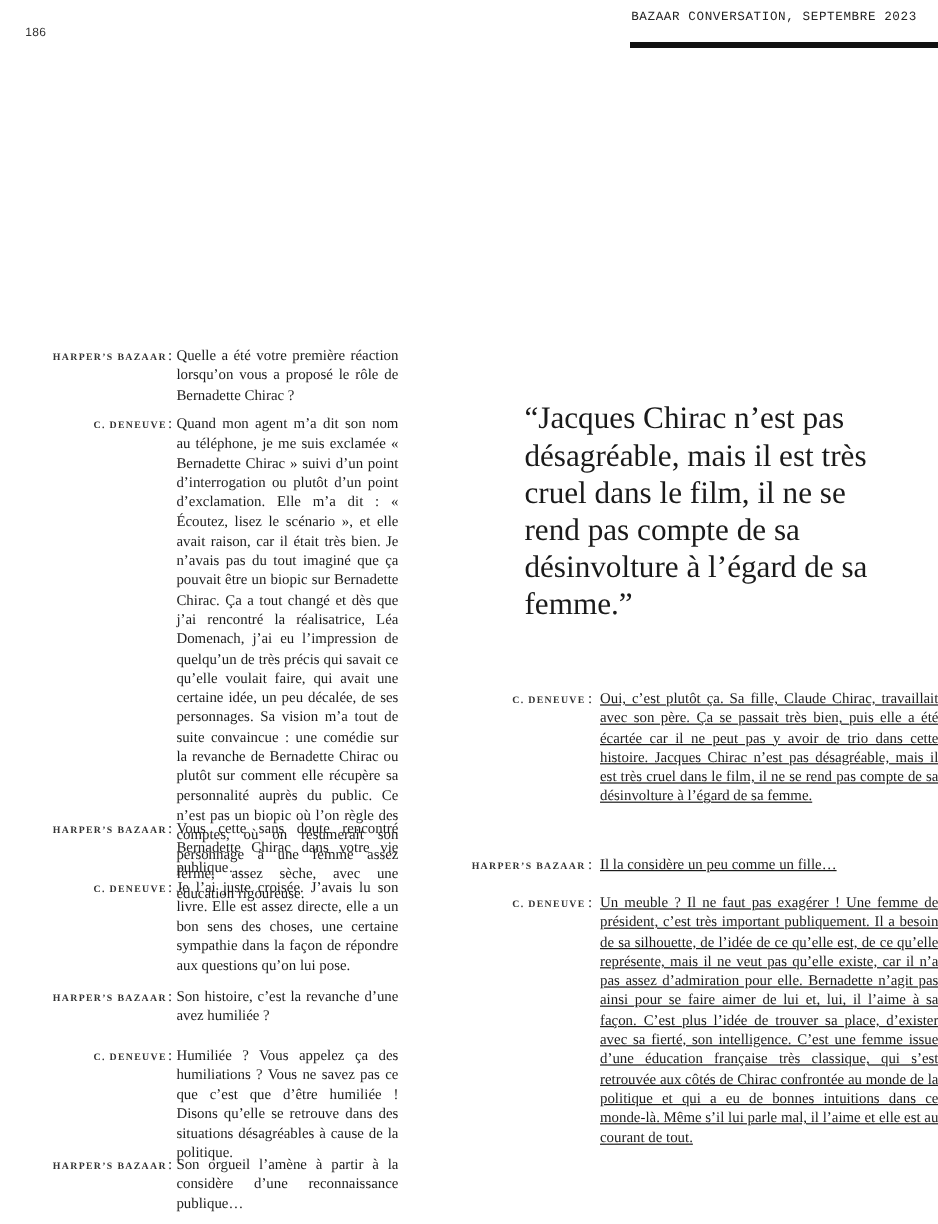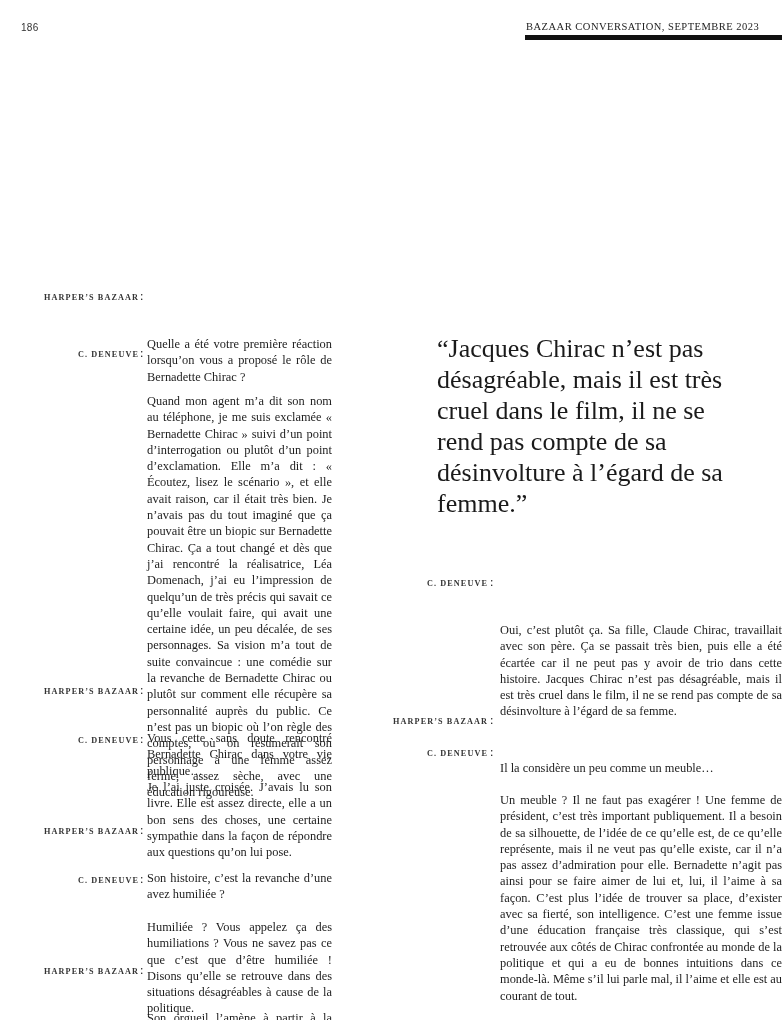--- a/index.html
+++ b/index.html
@@ -1,36 +1,36 @@
 <!DOCTYPE html>
 <html><head>
 <meta charset="utf-8">
 <style>
   html, body { margin:0; padding:0; background:#ffffff; }
   body { width:782px; height:1020px; position:relative; overflow:hidden; color:#1e1e1e; }
   .page-number { position:absolute; left:21px; top:22px; font-family:"Liberation Sans", sans-serif; font-size:10px; color:#333; letter-spacing:0.3px; }
-  .running-head { position:absolute; left:526px; top:21px; font-family:Liberation Serif, serif; font-size:10.5px; color:#222; letter-spacing:0.5px; }
+  .running-head { position:absolute; left:526px; top:9px; font-family:Liberation Mono, monospace; font-size:10.5px; color:#222; letter-spacing:0.5px; }
   .rule-bar { position:absolute; left:525px; top:35px; width:257px; height:5px; background:#111; }
 
   .entry { position:absolute; font-family:"Liberation Serif", serif; font-size:12.4px; line-height:16.3px; color:#1c1c1c; }
   .entry .speaker { position:absolute; text-align:left; font-size:8.2px; letter-spacing:1.1px; text-transform:uppercase; font-weight:bold; color:#333; white-space:nowrap; top:2px; }
   .entry .colon { position:absolute; top:0; font-size:12.4px; }
-  .entry .text { position:absolute; text-align:justify;margin-top:48px; }
+  .entry .text { position:absolute; text-align:justify; }
 
   
   .left .speaker { right:calc(100% - 139px); }
   .left .colon { left:140px; }
   .left .text { left:147px; width:185px; }
   .left { left:0; width:340px; }
 
   
   .right { left:0; width:782px; }
   .right .speaker { right:calc(100% - 488px); }
   .right .colon { left:490px; }
-  .right .text { left:500px; width:282px; }
+  .right .text { left:500px; width:282px;text-decoration:underline; }
 
   .pull-quote { position:absolute; left:437px; top:333px; width:310px; font-family:"Liberation Serif", serif; font-size:26px; line-height:31px; color:#1a1a1a; }
 </style>
 </head>
 <body>
 
 <div class="page-number">186</div>
 <div class="running-head">BAZAAR CONVERSATION, SEPTEMBRE 2023</div>
 <div class="rule-bar"></div>
 
@@ -80,20 +80,20 @@
 
 <div class="entry right" style="top:574px;">
   <span class="speaker">c. deneuve</span>
   <span class="colon">:</span>
   <div class="text">Oui, c’est plutôt ça. Sa fille, Claude Chirac, travaillait avec son père. Ça se passait très bien, puis elle a été écartée car il ne peut pas y avoir de trio dans cette histoire. Jacques Chirac n’est pas désagréable, mais il est très cruel dans le film, il ne se rend pas compte de sa désinvolture à l’égard de sa femme.</div>
 </div>
 
 <div class="entry right" style="top:712px;">
   <span class="speaker">harper’s bazaar</span>
   <span class="colon">:</span>
-  <div class="text">Il la considère un peu comme un meuble…</div>
+  <div class="text">Il la considère un peu comme un fille…</div>
 </div>
 
 <div class="entry right" style="top:744px;">
   <span class="speaker">c. deneuve</span>
   <span class="colon">:</span>
   <div class="text">Un meuble ? Il ne faut pas exagérer ! Une femme de président, c’est très important publiquement. Il a besoin de sa silhouette, de l’idée de ce qu’elle est, de ce qu’elle représente, mais il ne veut pas qu’elle existe, car il n’a pas assez d’admiration pour elle. Bernadette n’agit pas ainsi pour se faire aimer de lui et, lui, il l’aime à sa façon. C’est plus l’idée de trouver sa place, d’exister avec sa fierté, son intelligence. C’est une femme issue d’une éducation française très classique, qui s’est retrouvée aux côtés de Chirac confrontée au monde de la politique et qui a eu de bonnes intuitions dans ce monde-là. Même s’il lui parle mal, il l’aime et elle est au courant de tout.</div>
 </div>
 
 </body></html>

